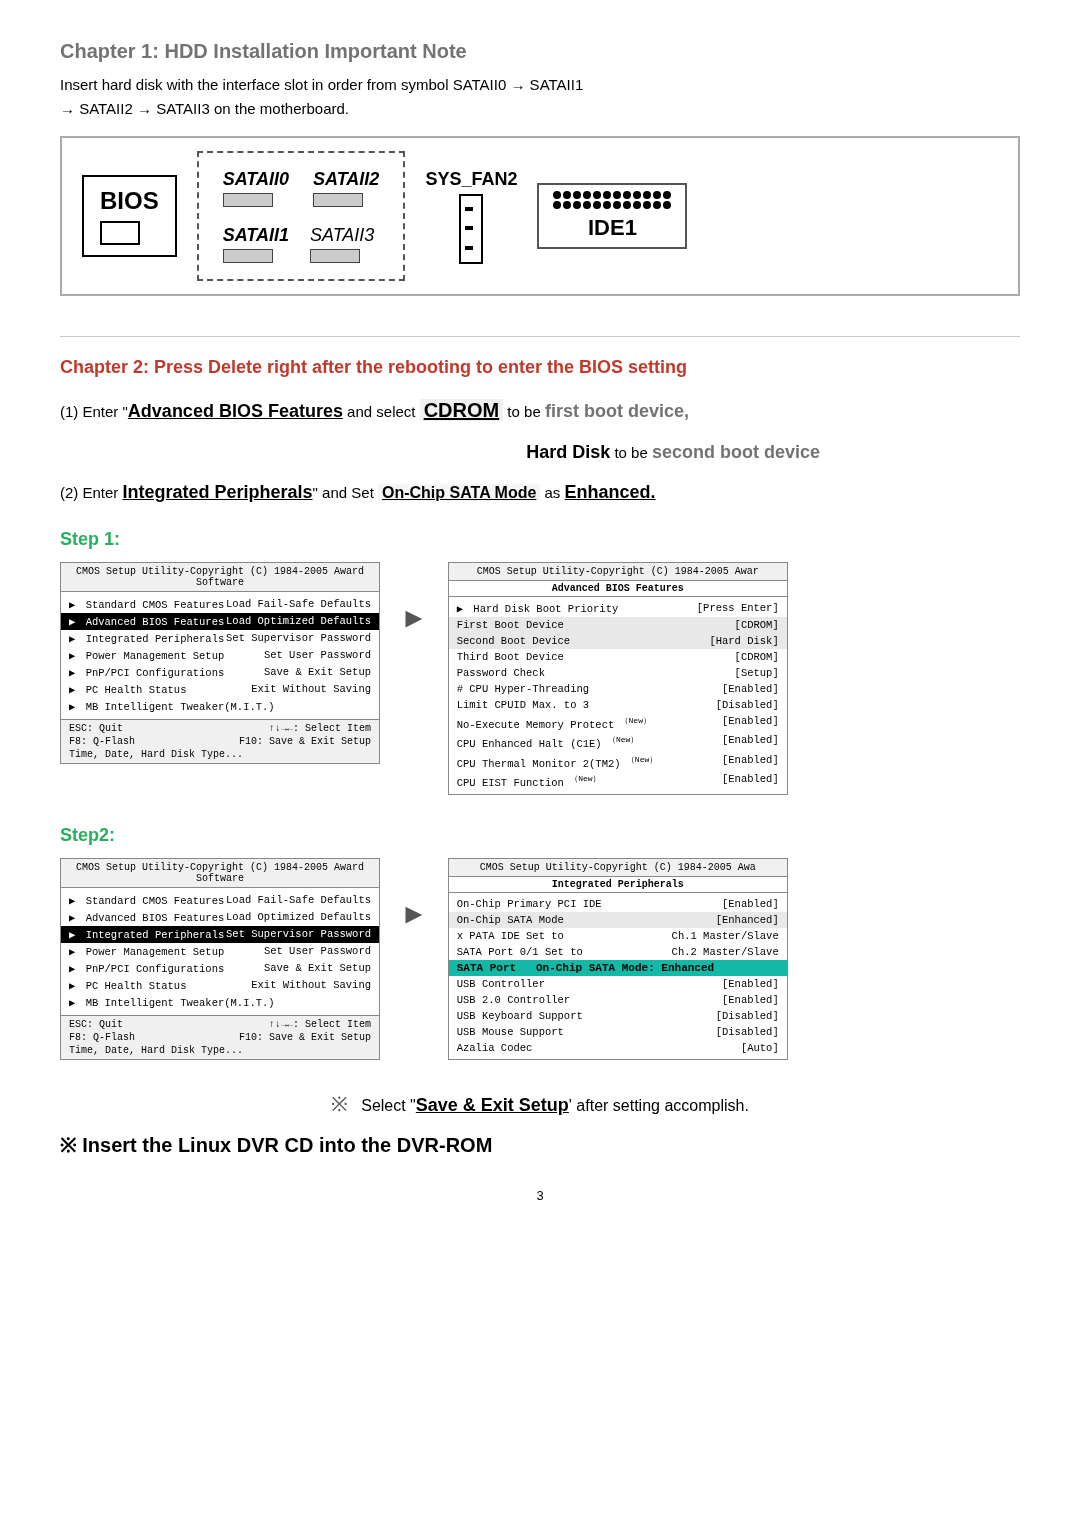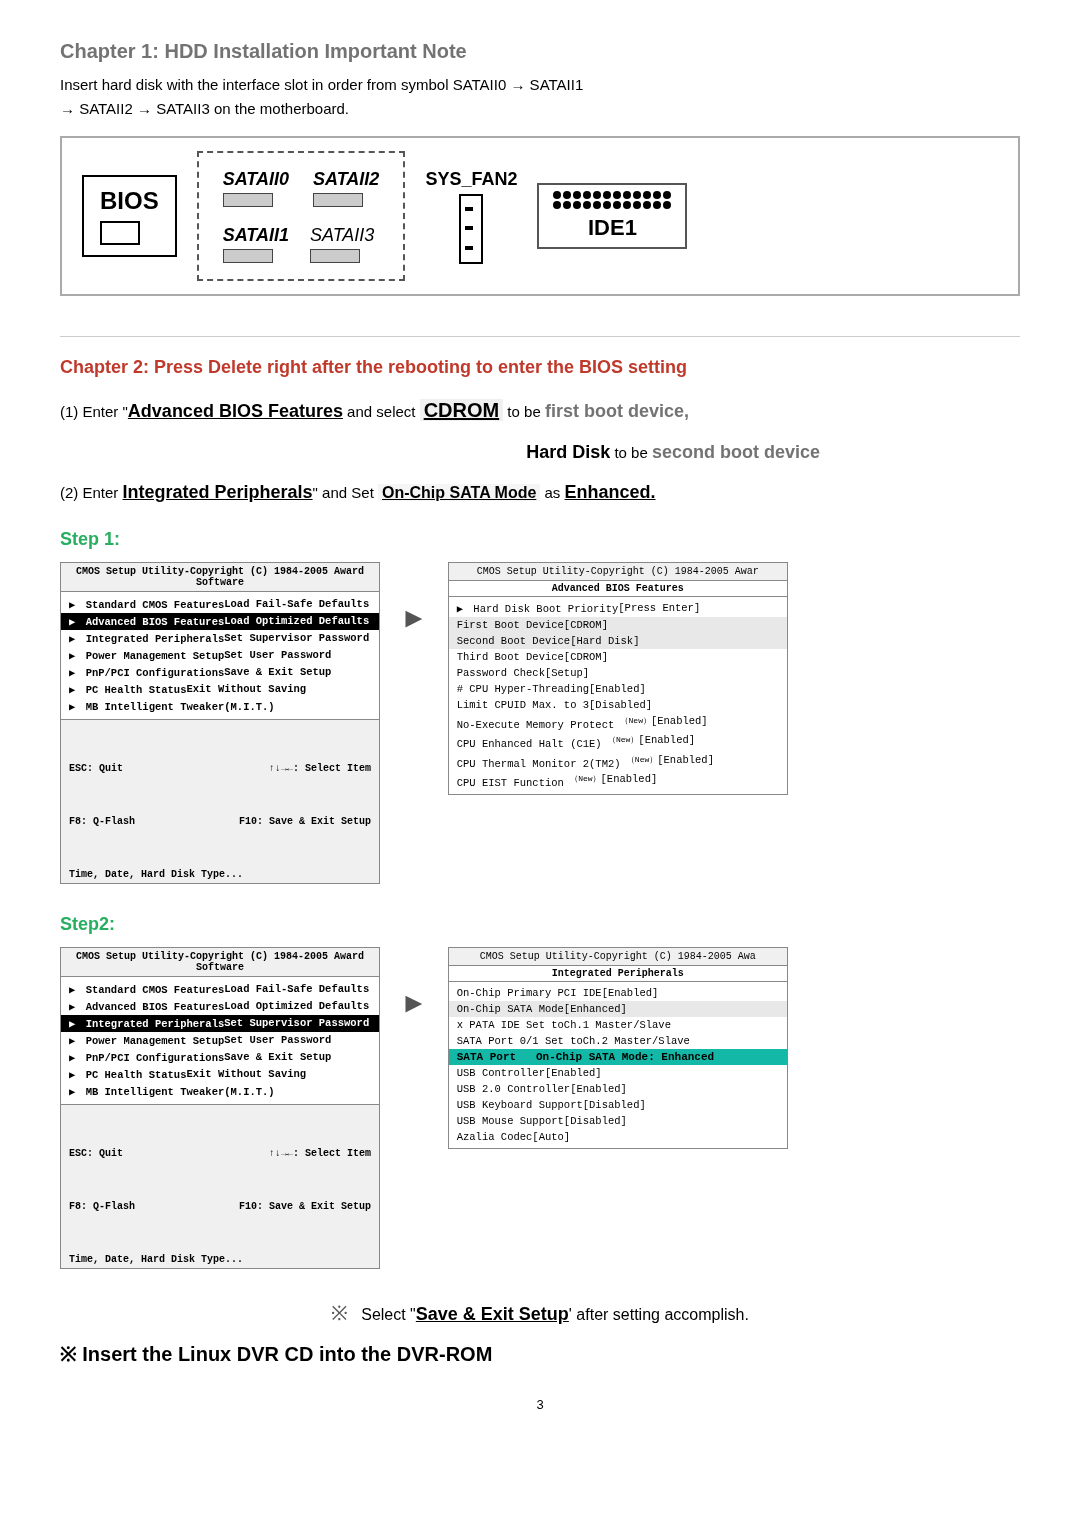--- a/index.html
+++ b/index.html
@@ -159,41 +159,41 @@
 
     
     .bios-screen {
       border: 1px solid #888;
       background: #fff;
       font-size: 11px;
       font-family: 'Courier New', monospace;
       min-width: 300px;
       max-width: 320px;
       flex-shrink: 0;
-      font-weight: bold;
     }
 
     .bios-title-bar {
       text-align: center;
       border-bottom: 1px solid #888;
       padding: 3px 5px;
       font-size: 10px;
       background: #f0f0f0;
     }
 
     .bios-subtitle {
       text-align: center;
       border-bottom: 1px solid #888;
       padding: 2px 5px;
       font-size: 10px;
       font-weight: bold;
     }
 
     .bios-row {
       display: flex;
+      justify-content: space-between;
       padding: 2px 8px;
       font-size: 10.5px;
     }
 
     .bios-row.selected {
       background: #000;
       color: #fff;
     }
 
     .bios-row .arrow-indicator {
@@ -209,21 +209,20 @@
       border-top: 1px solid #888;
       padding: 2px 8px;
       font-size: 10px;
       background: #f0f0f0;
     }
 
     .bios-footer-row {
       display: flex;
       justify-content: space-between;
       padding: 1px 0;
-      margin-top: 40px;
     }
 
     .bios-right-screen {
       border: 1px solid #888;
       background: #fff;
       font-size: 11px;
       font-family: 'Courier New', monospace;
       min-width: 340px;
       max-width: 360px;
       flex-shrink: 0;

